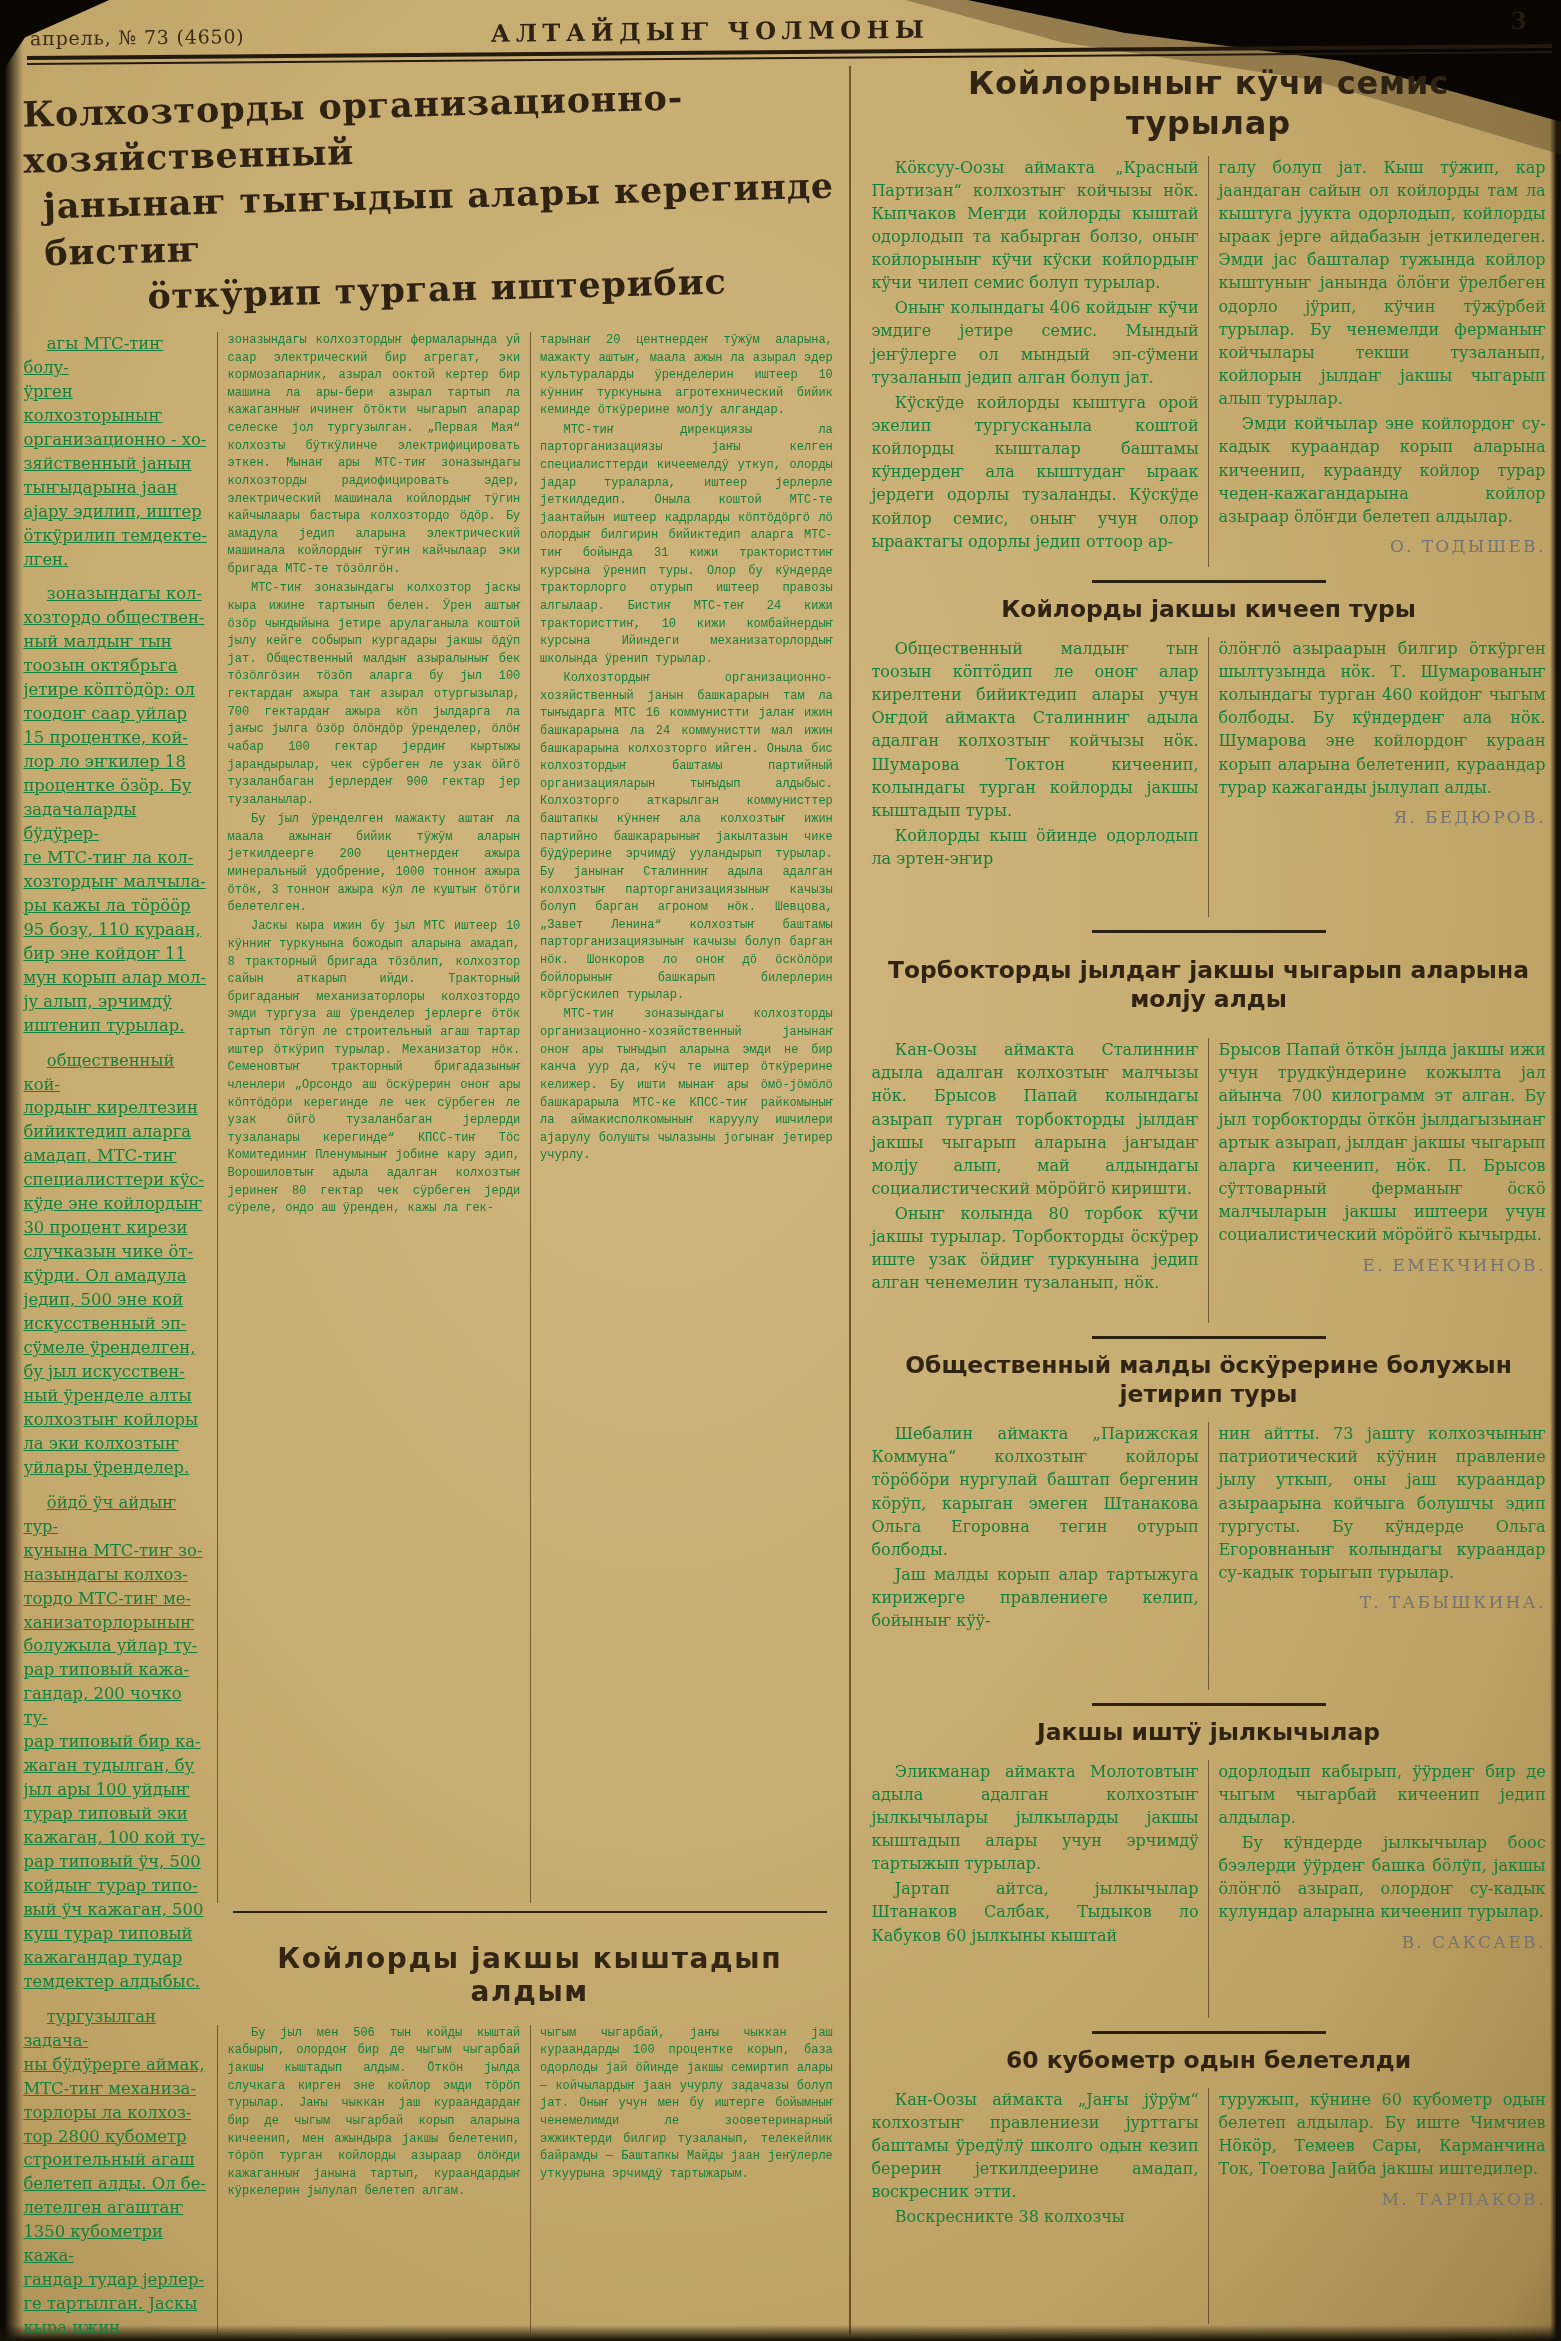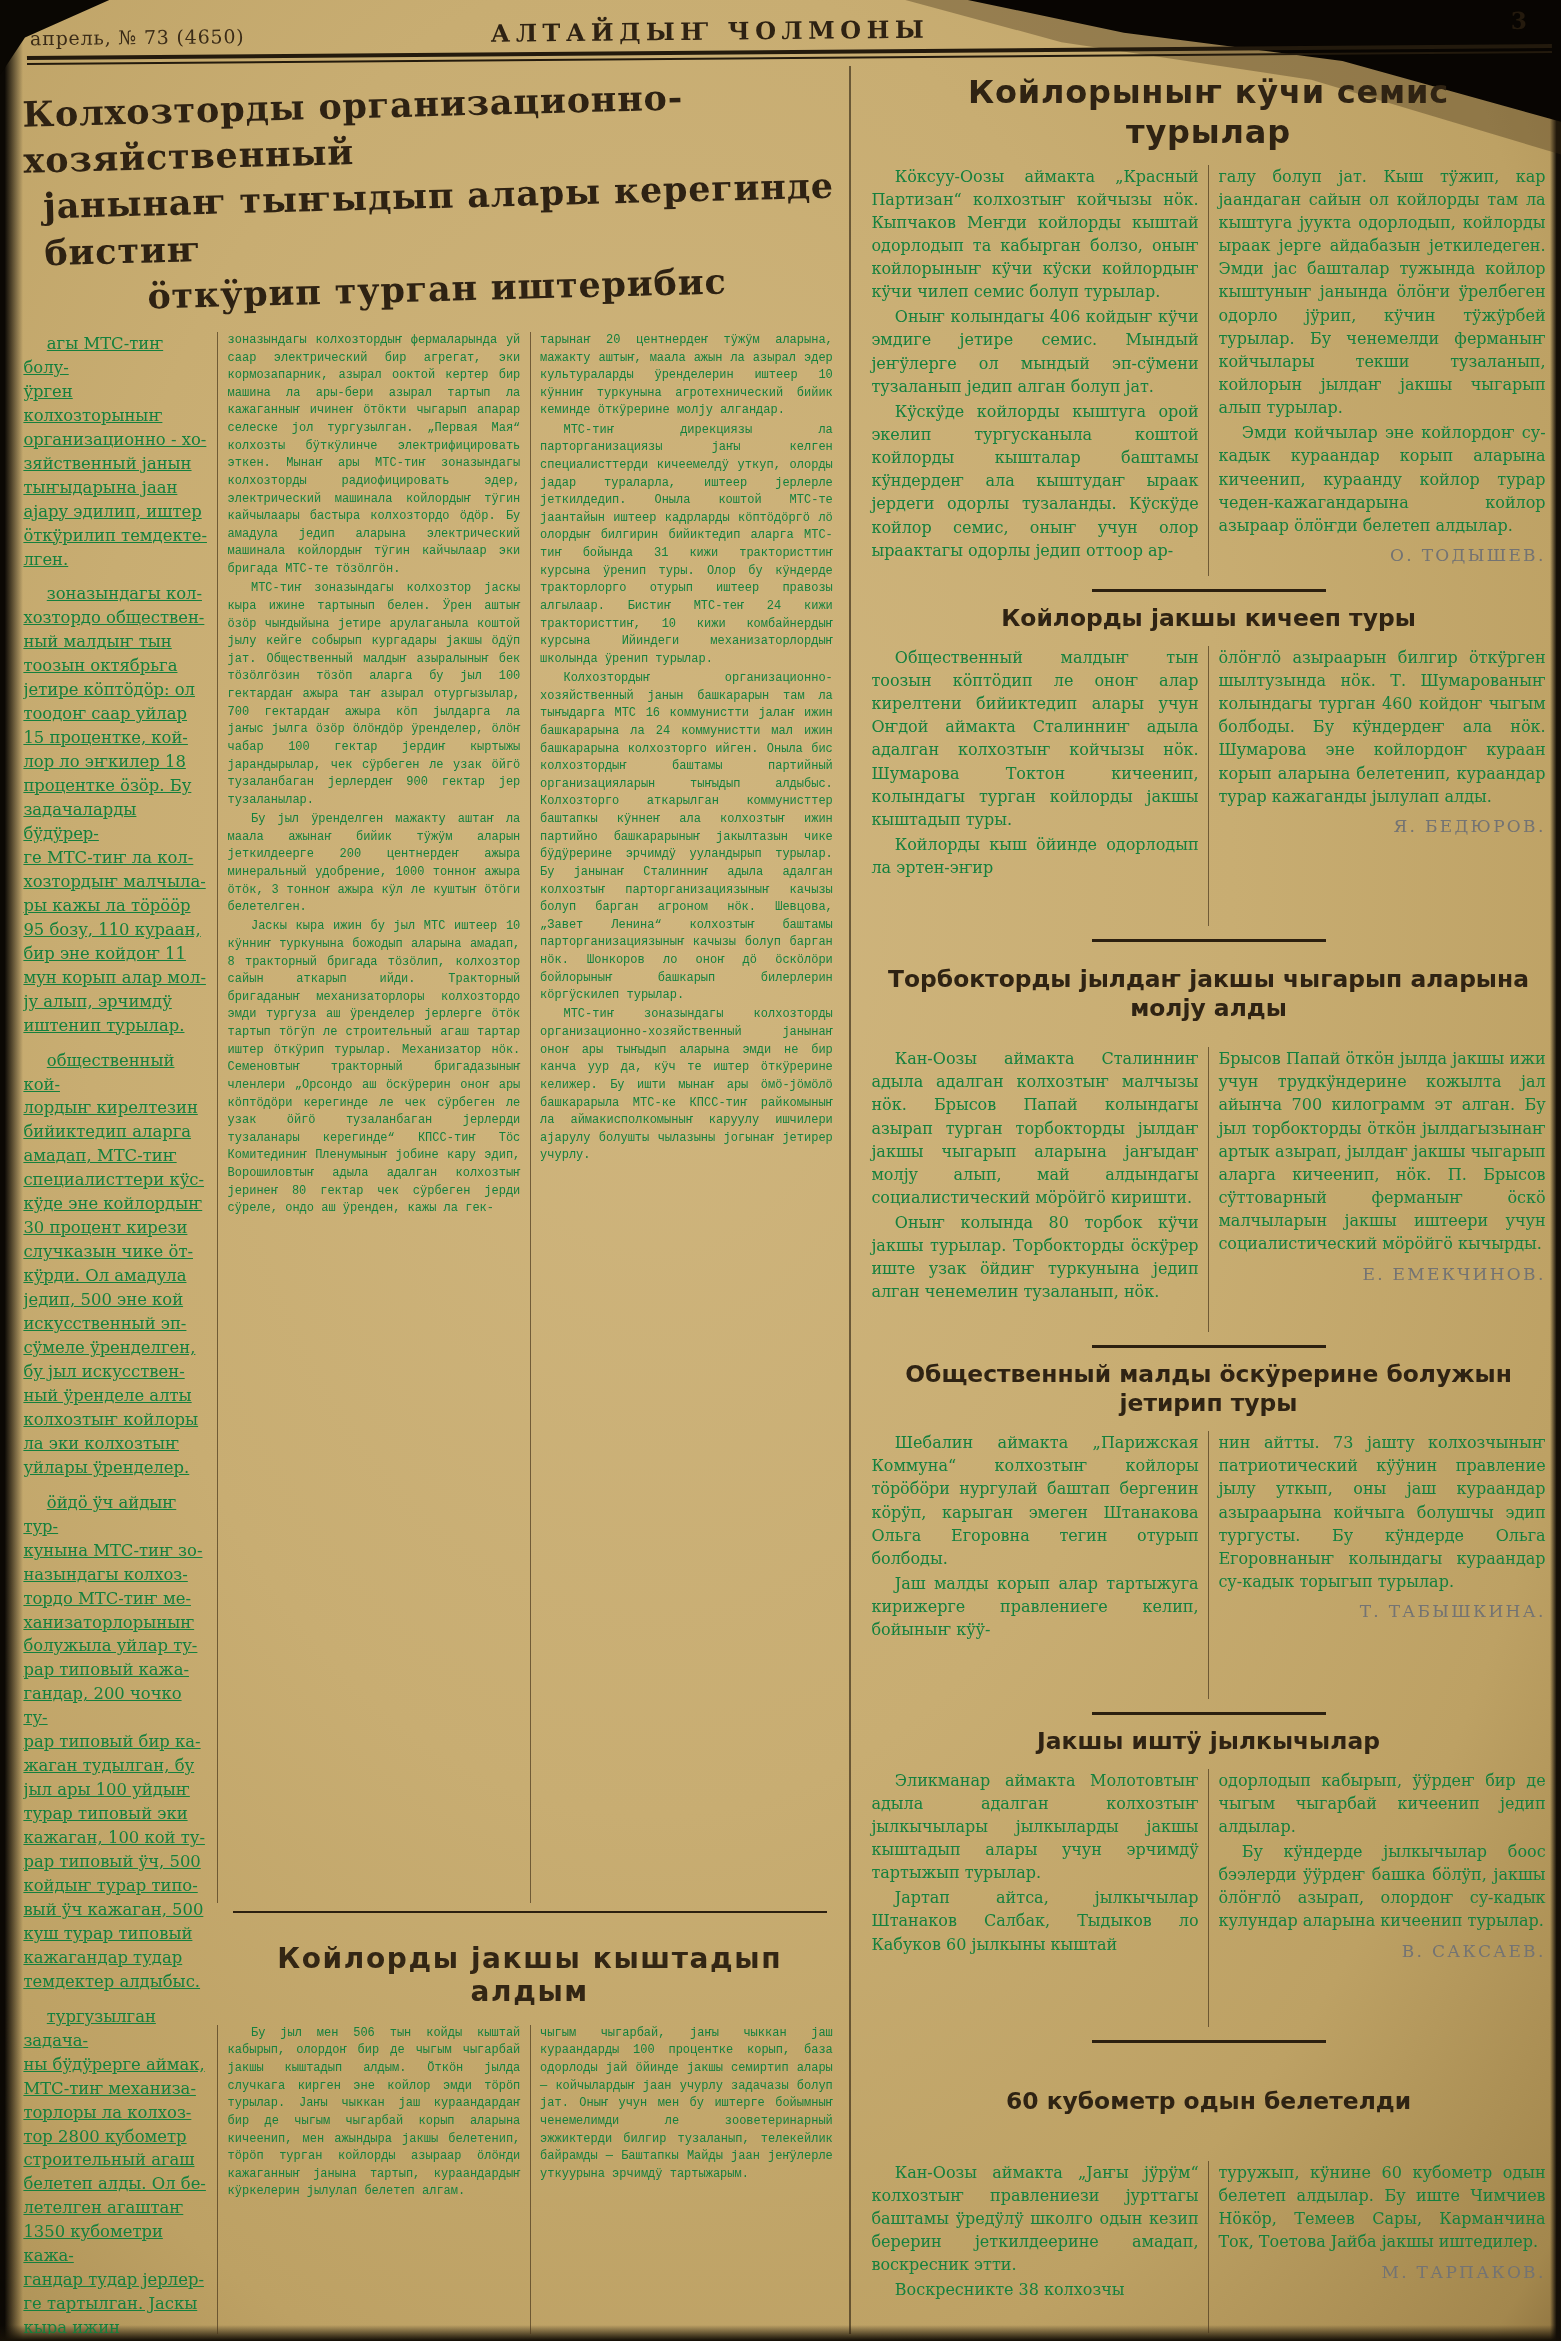--- a/index.html
+++ b/index.html
@@ -60,21 +60,21 @@
   #lead-main-cols{display:flex;height:1571px;overflow:hidden;}
   .lcol{width:50%;padding:0 9.4px;font-size:12px;line-height:1.47;font-family:Liberation Mono, monospace;}
   .lcol p{margin-bottom:1.6px;}
   .col-rule{border-left:0.8px solid rgba(74,56,28,.7);}
   #bottom-rule{border:none;border-top:2.3px solid #2c2010;margin:7.8px 15.6px 3.1px 15.6px;}
   #bottom-headline{margin:26px 0 17px 0;text-align:center;font-family:"DejaVu Sans",sans-serif;
     font-size:28px;font-weight:700;letter-spacing:1.6px;color:#33261400;color:#332614;}
   #bottom-cols{display:flex;height:468px;overflow:hidden;}
 
   
-  #right-region{position:absolute;left:862px;top:61px;width:693px;height:2276px;overflow:hidden;}
+  #right-region{position:absolute;left:862px;top:52px;width:693px;height:2276px;overflow:hidden;}
   .r-article{overflow:hidden;display:flex;flex-direction:column;}
   .r-sep{width:234px;border:none;border-top:3.1px solid #2c2010;margin:12.5px auto 7.8px auto;}
   .r-h{ text-align:center;font-family:"DejaVu Sans",sans-serif;font-weight:700;color:#2f2313;margin:4.7px 23.4px 12.5px 23.4px;line-height:1.25;}
   #a0 .r-h{font-size:32px;letter-spacing:0.8px;margin-top:11px;}
   .r-h.small{font-size:23.4px;}
   .r-cols{display:flex;flex:1;overflow:hidden;}
   .rcol{width:50%;padding:0 9.4px;font-size:16px;line-height:1.45;}
   .rcol p{margin-bottom:1.6px;}
 </style>
 </head>
@@ -299,21 +299,21 @@
         <p>Јартап айтса, јылкычылар Штанаков Салбак, Тыдыков ло Кабуков 60 јылкыны кыштай</p>
       </div>
       <div class="rcol col-rule">
         <p class="cont">одорлодып кабырып, ӱӱрдеҥ бир де чыгым чыгарбай кичеенип једип алдылар.</p>
         <p>Бу кӱндерде јылкычылар боос бээлерди ӱӱрдеҥ башка бöлӱп, јакшы öлöҥлö азырап, олордоҥ су-кадык кулундар аларына кичеенип турылар.</p>
         <span class="sig">В. САКСАЕВ.</span>
       </div>
     </div>
   </section>
 
-  <section class="r-article" id="a5" style="height:306px;gap:32px;">
+  <section class="r-article" id="a5" style="height:306px;">
     <hr class="r-sep">
     <h2 class="r-h small">60 кубометр одын белетелди</h2>
     <div class="r-cols bodytext">
       <div class="rcol">
         <p>Кан-Оозы аймакта „Јаҥы јӱрӱм“ колхозтыҥ правлениези јурттагы баштамы ӱредӱлӱ школго одын кезип берерин јеткилдеерине амадап, воскресник этти.</p>
         <p>Воскресникте 38 колхозчы</p>
       </div>
       <div class="rcol col-rule">
         <p class="cont">туружып, кӱнине 60 кубометр одын белетеп алдылар. Бу иште Чимчиев Нöкöр, Темеев Сары, Карманчина Ток, Тоетова Јайба јакшы иштедилер.</p>
         <span class="sig">М. ТАРПАКОВ.</span>

